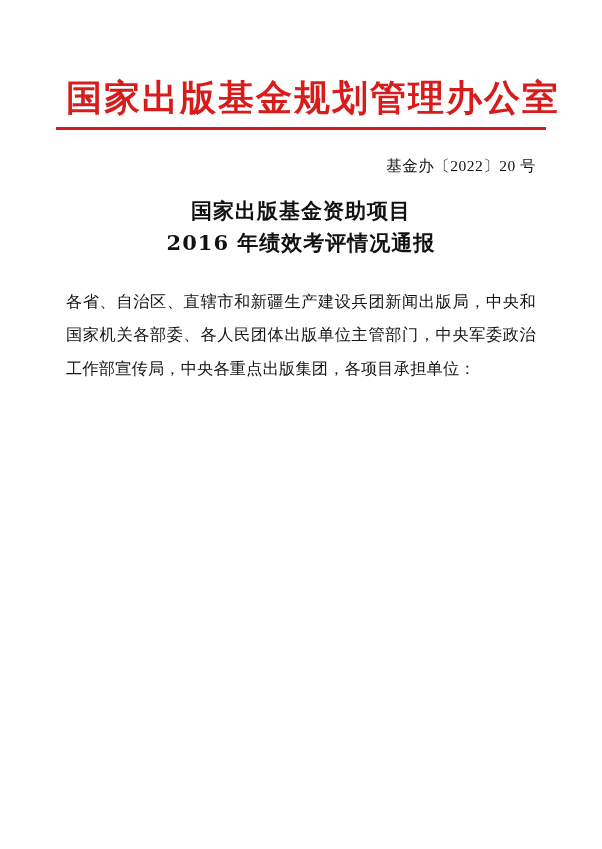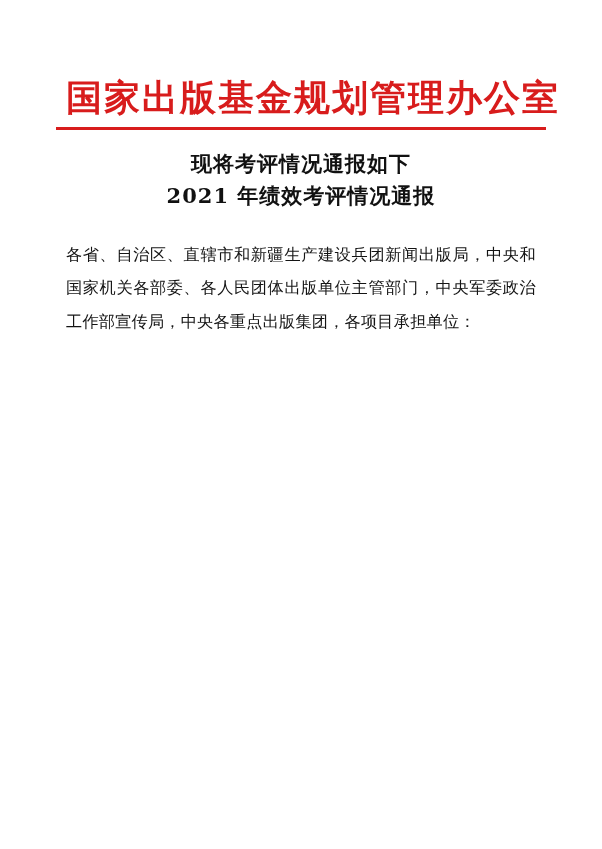--- a/index.html
+++ b/index.html
@@ -75,23 +75,24 @@
 </style>
 </head>
 <body>
 
 <div class="page">
 
   <div class="letterhead">国家出版基金规划管理办公室</div>
 
   <div class="rule"></div>
 
+  <div class="docnum">基金办〔2022〕20 号</div>
 
   <div class="title">
-    <div>现将考评情况通报如下</div>
-    <div>2021 年绩效考评情况通报</div>
+    <div>国家出版基金资助项目</div>
+    <div>2016 年绩效考评情况通报</div>
   </div>
 
   <div class="body">
     <p>各省、自治区、直辖市和新疆生产建设兵团新闻出版局，中央和国家机关各部委、各人民团体出版单位主管部门，中央军委政治工作部宣传局，中央各重点出版集团，各项目承担单位：</p>
   </div>
 
 </div>
 
 </body></html>

